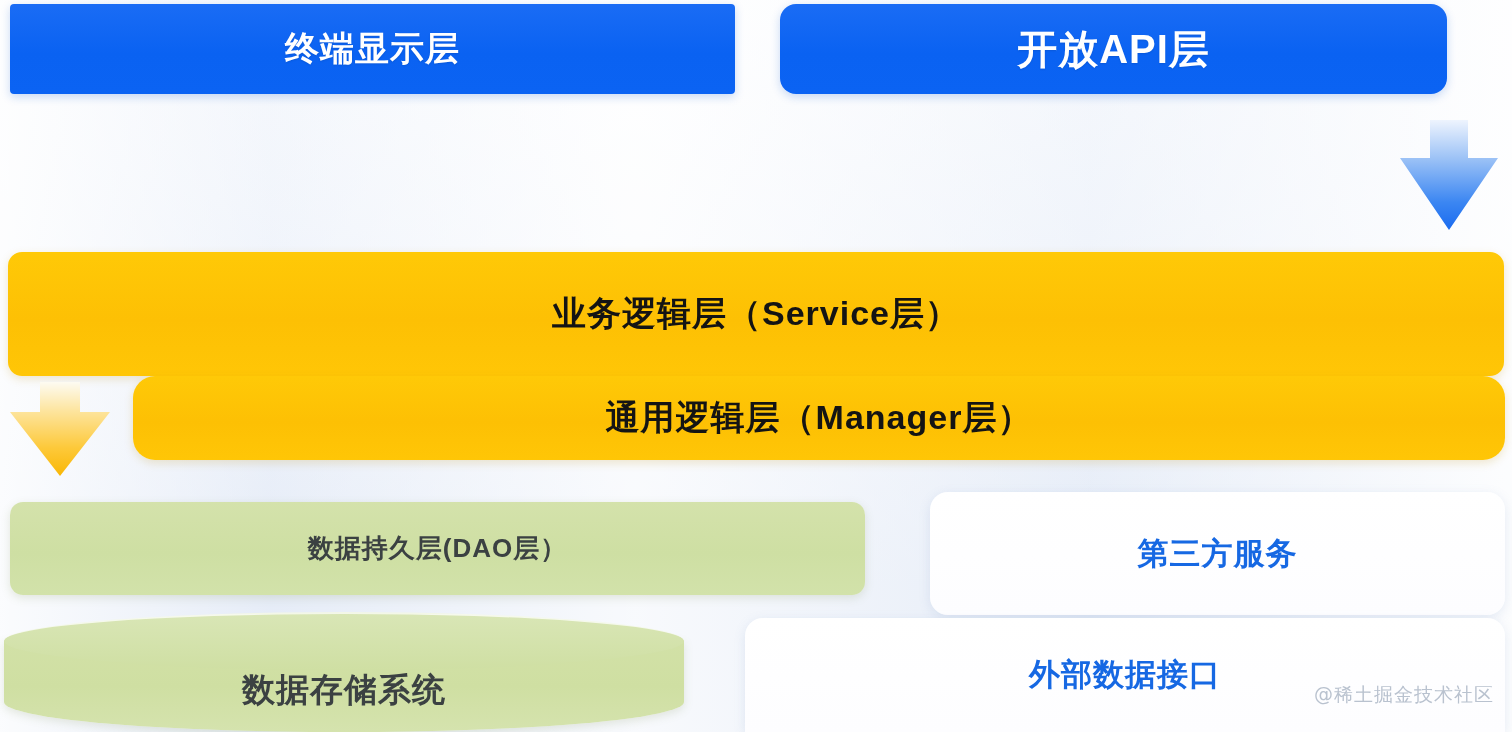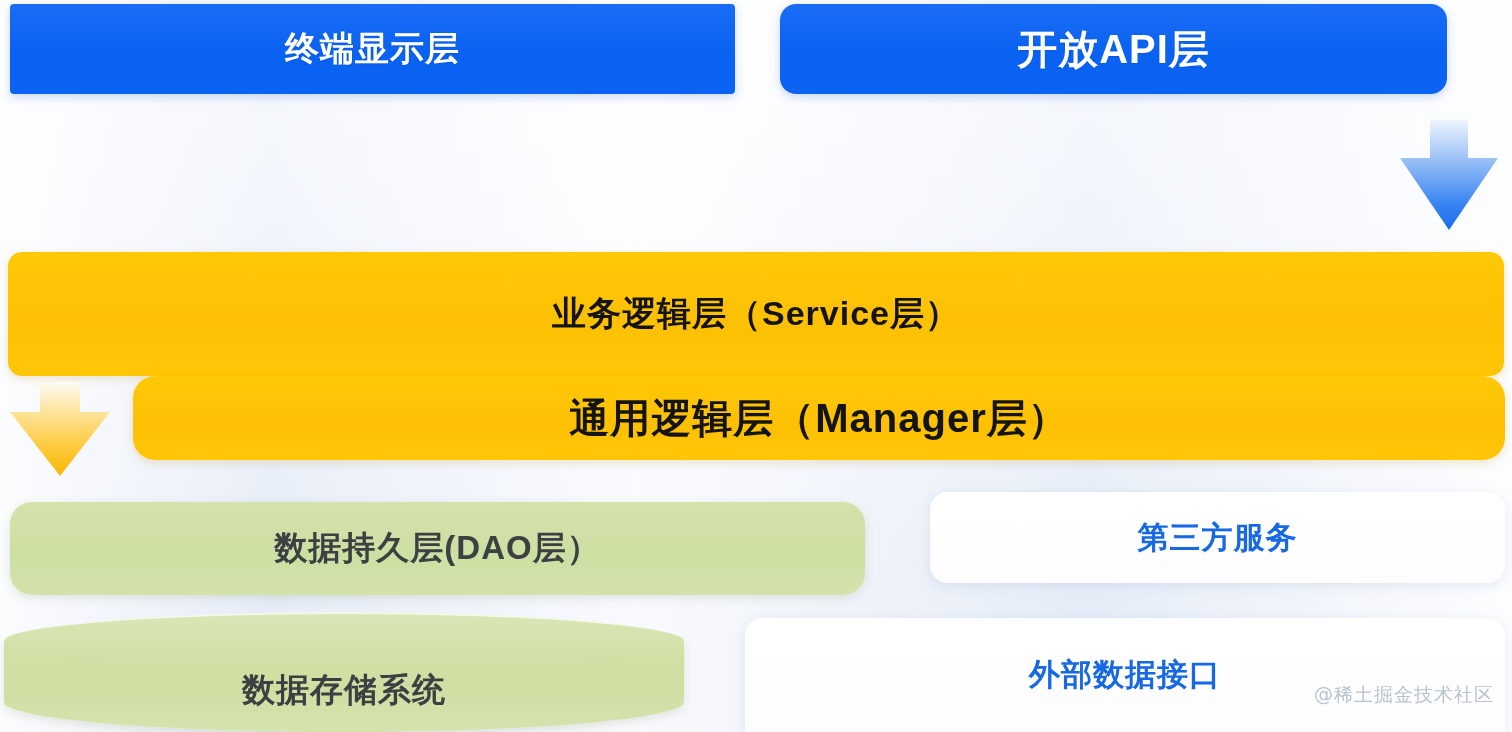--- a/index.html
+++ b/index.html
@@ -70,23 +70,23 @@
     color: #1668e3;
     font-weight: bold;
     border-radius: 18px;
     box-shadow: 0 3px 12px rgba(110,140,190,0.16);
   }
 
   #terminal-layer    { left: 10px;  top: 4px;   width: 725px;  height: 90px;  font-size: 34px; border-radius: 4px; }
   #openapi-layer     { left: 780px; top: 4px;   width: 667px;  height: 90px;  font-size: 40px; border-radius: 16px; }
   #web-layer         { left: 10px;  top: 118px; width: 1365px; height: 101px; font-size: 34px; border-radius: 14px; }
   #service-layer     { left: 8px;   top: 252px; width: 1496px; height: 124px; font-size: 34px; border-radius: 14px; }
-  #manager-layer     { left: 133px; top: 376px; width: 1372px; height: 84px;  font-size: 40px; border-radius: 22px; }
-  #dao-layer         { left: 10px;  top: 502px; width: 855px;  height: 93px;  font-size: 33px; border-radius: 22px; }
-  #third-party       { left: 930px; top: 492px; width: 575px;  height: 91px; font-size: 31px; }
+  #manager-layer     { left: 133px; top: 376px; width: 1372px; height: 84px;  font-size: 34px; border-radius: 22px; }
+  #dao-layer         { left: 10px;  top: 502px; width: 855px;  height: 93px;  font-size: 26px; border-radius: 13px; }
+  #third-party       { left: 930px; top: 492px; width: 575px;  height: 123px; font-size: 31px; }
   #external-api      { left: 745px; top: 618px; width: 760px;  height: 114px; font-size: 31px; border-radius: 18px 18px 0 0; }
 
   
   #storage-cylinder {
     position: absolute;
     left: 4px;
     top: 612px;
     width: 680px;
     height: 120px;
   }

